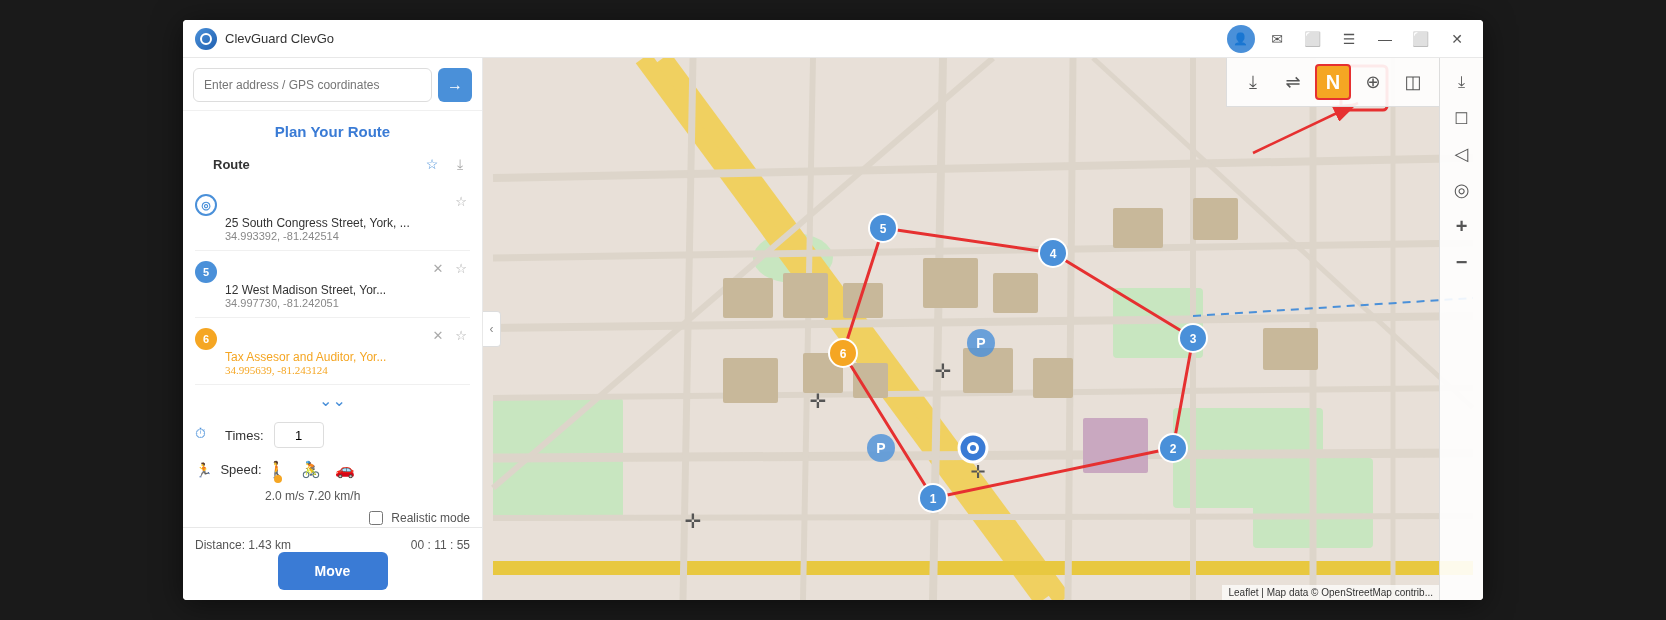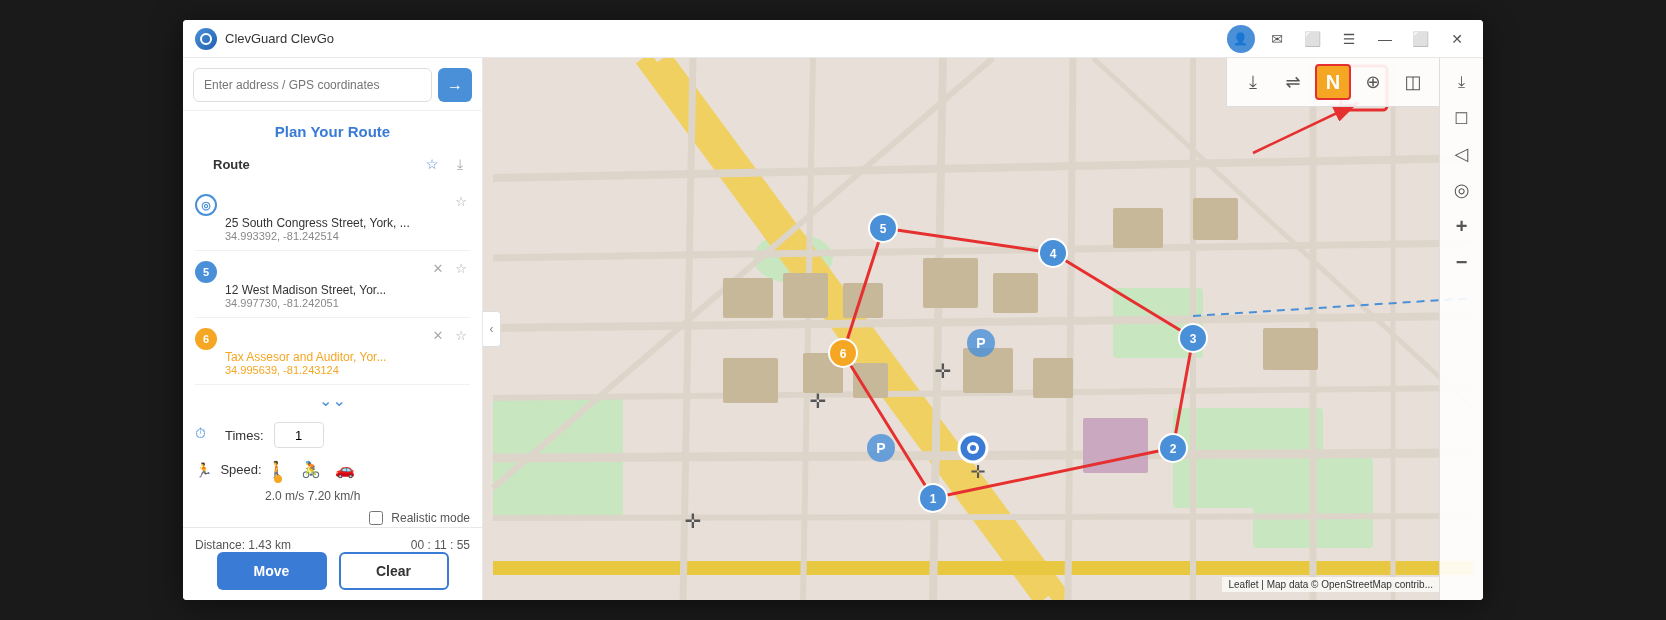--- a/index.html
+++ b/index.html
@@ -211,21 +211,21 @@
       font-size: 12px;
       color: #333;
       font-weight: 500;
       margin-top: 24px;
     }
     .waypoint-name.orange-text { color: #f5a623; }
     .waypoint-coords {
       font-size: 11px;
       color: #888;
     }
-    .waypoint-coords.orange-text { color: #f5a623; }
+    .waypoint-coords.orange-text { color: #f5a623; font-family: Liberation Serif, serif; }
     .waypoint-actions {
       display: flex;
       gap: 5px;
       align-items: center;
     }
     .wp-action-btn {
       width: 18px;
       height: 18px;
       cursor: pointer;
       display: flex;
@@ -459,21 +459,21 @@
       position: absolute;
       top: 0; left: 0;
       width: 100%;
       height: 100%;
       pointer-events: none;
     }
 
     
     .map-attribution {
       position: absolute;
-      bottom: 8px;
+      bottom: 0;
       right: 44px;
       font-size: 10px;
       color: #333;
       background: rgba(255,255,255,0.7);
       padding: 2px 6px;
     }
 
     .side-panel-toggle {
       position: absolute;
       top: 50%;
@@ -611,21 +611,20 @@
         </div>
       </div>
 
       <div class="bottom-panel">
         <div class="stats-row">
           <span class="stat-text">Distance: 1.43 km</span>
           <span class="stat-text">00 : 11 : 55</span>
         </div>
         <div class="action-btns">
           <button class="btn-move">Move</button>
-          <button class="btn-clear">Clear</button>
         </div>
       </div>
     </div>
 
     <div class="map-area">
 
       <svg class="map-svg-overlay" viewBox="0 0 980 542" xmlns="http://www.w3.org/2000/svg">
 
         <rect width="980" height="542" fill="#e8e0d8"></rect>
 

